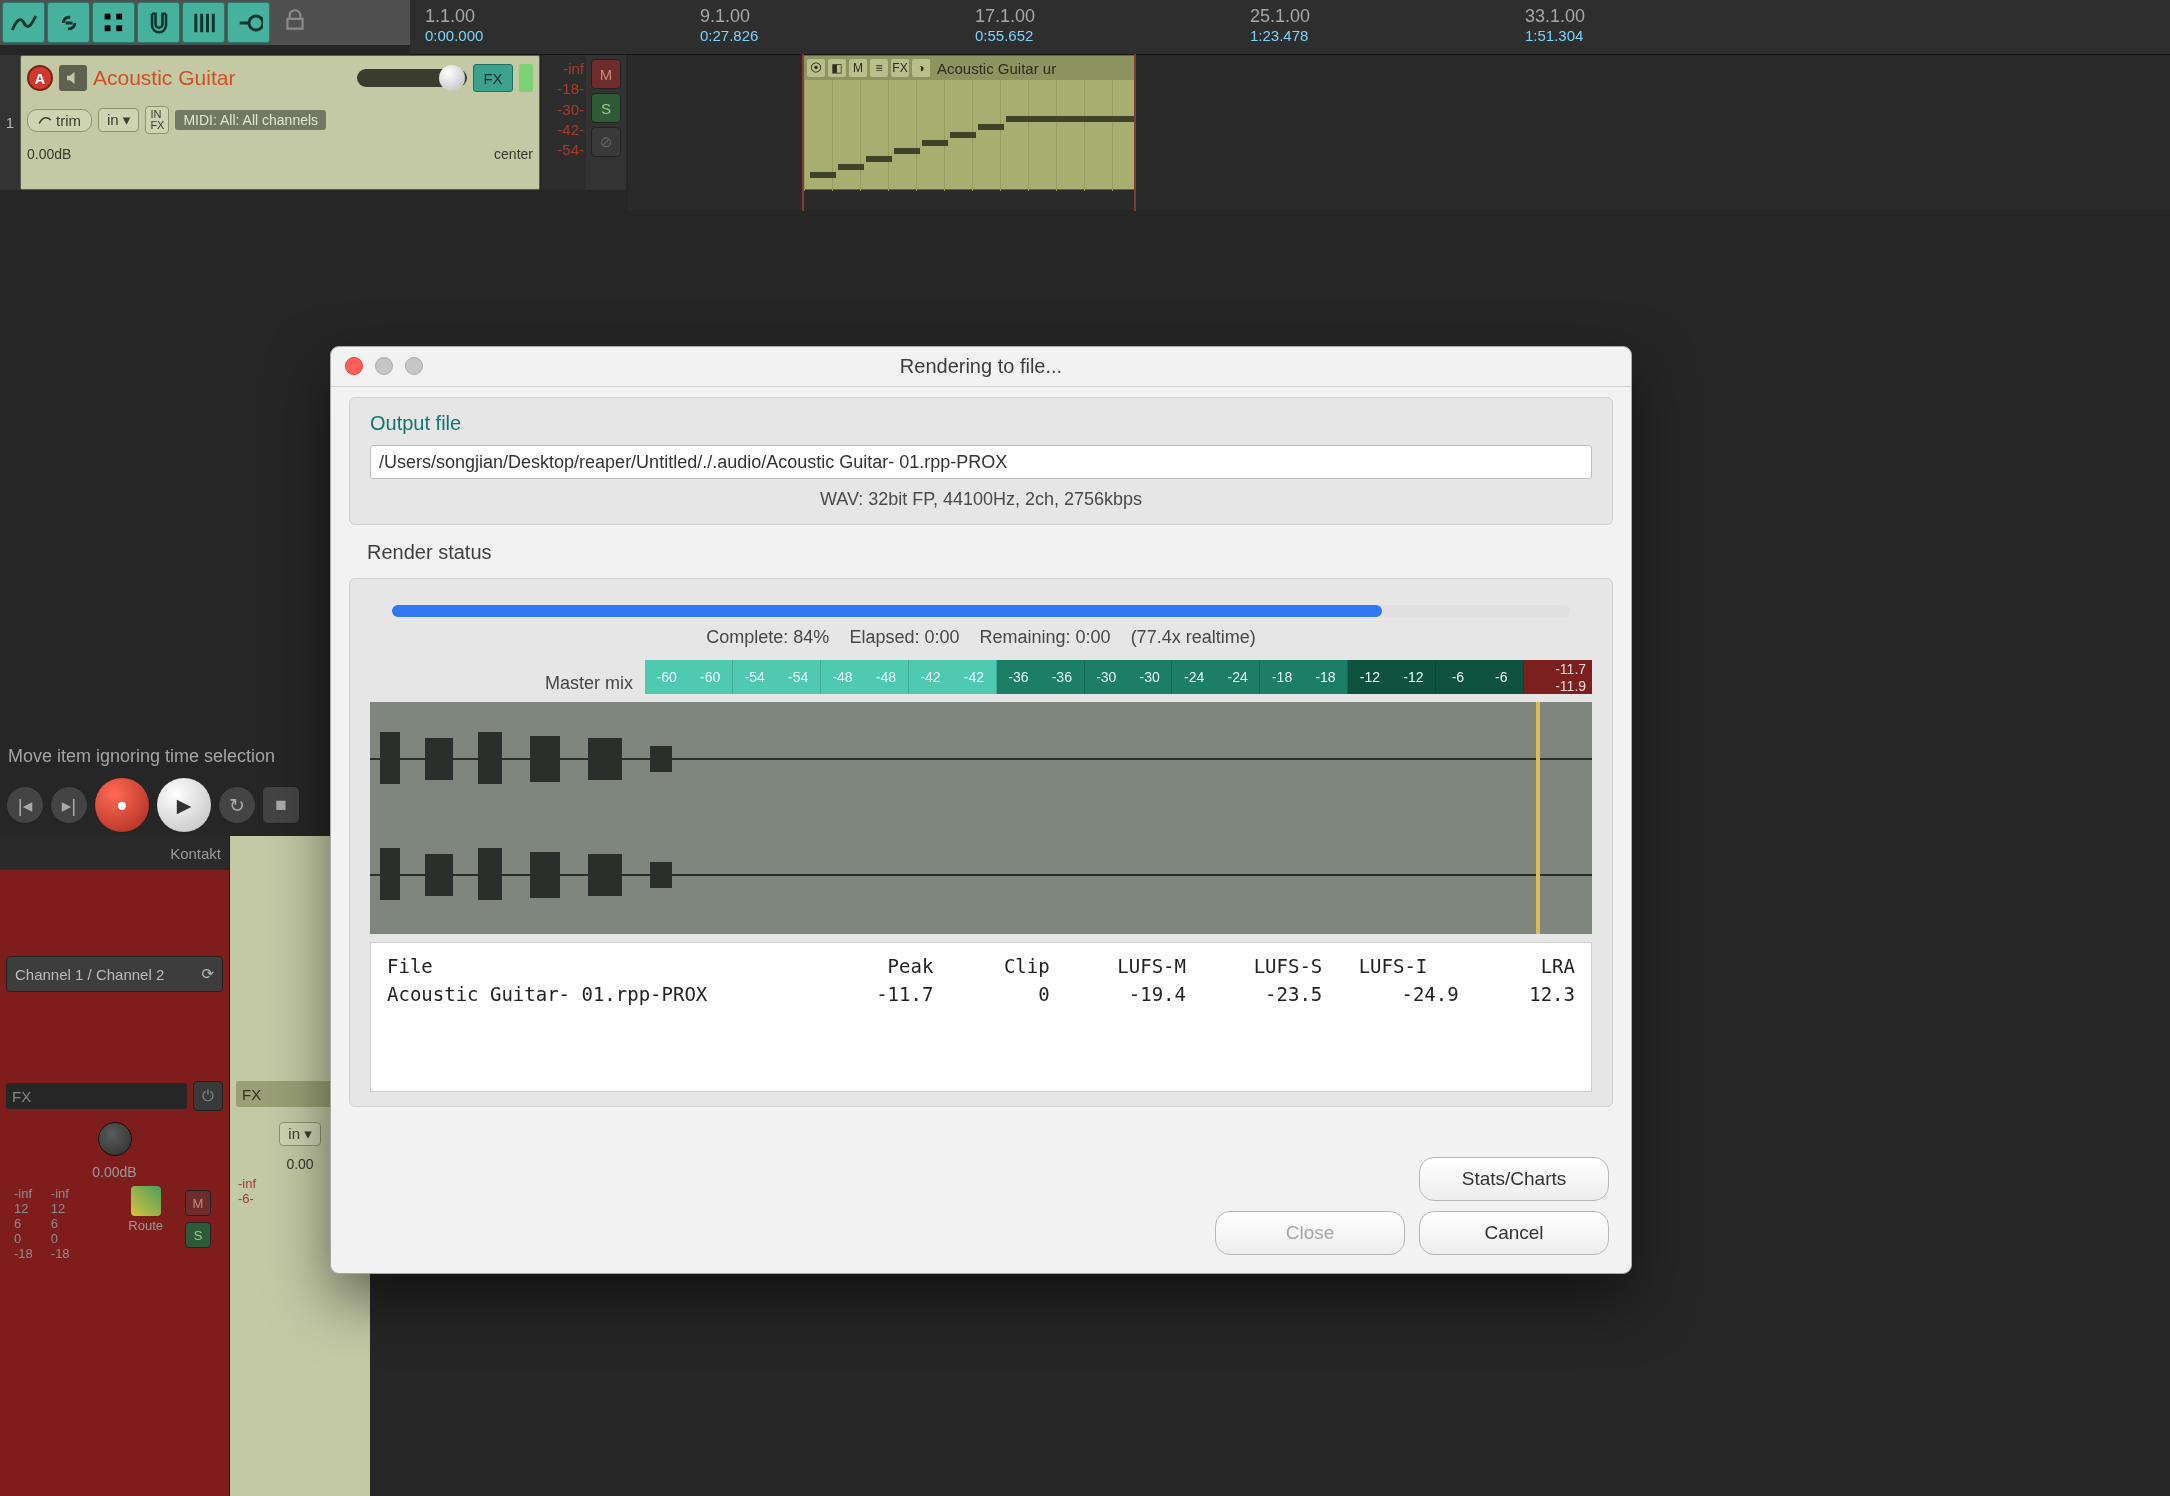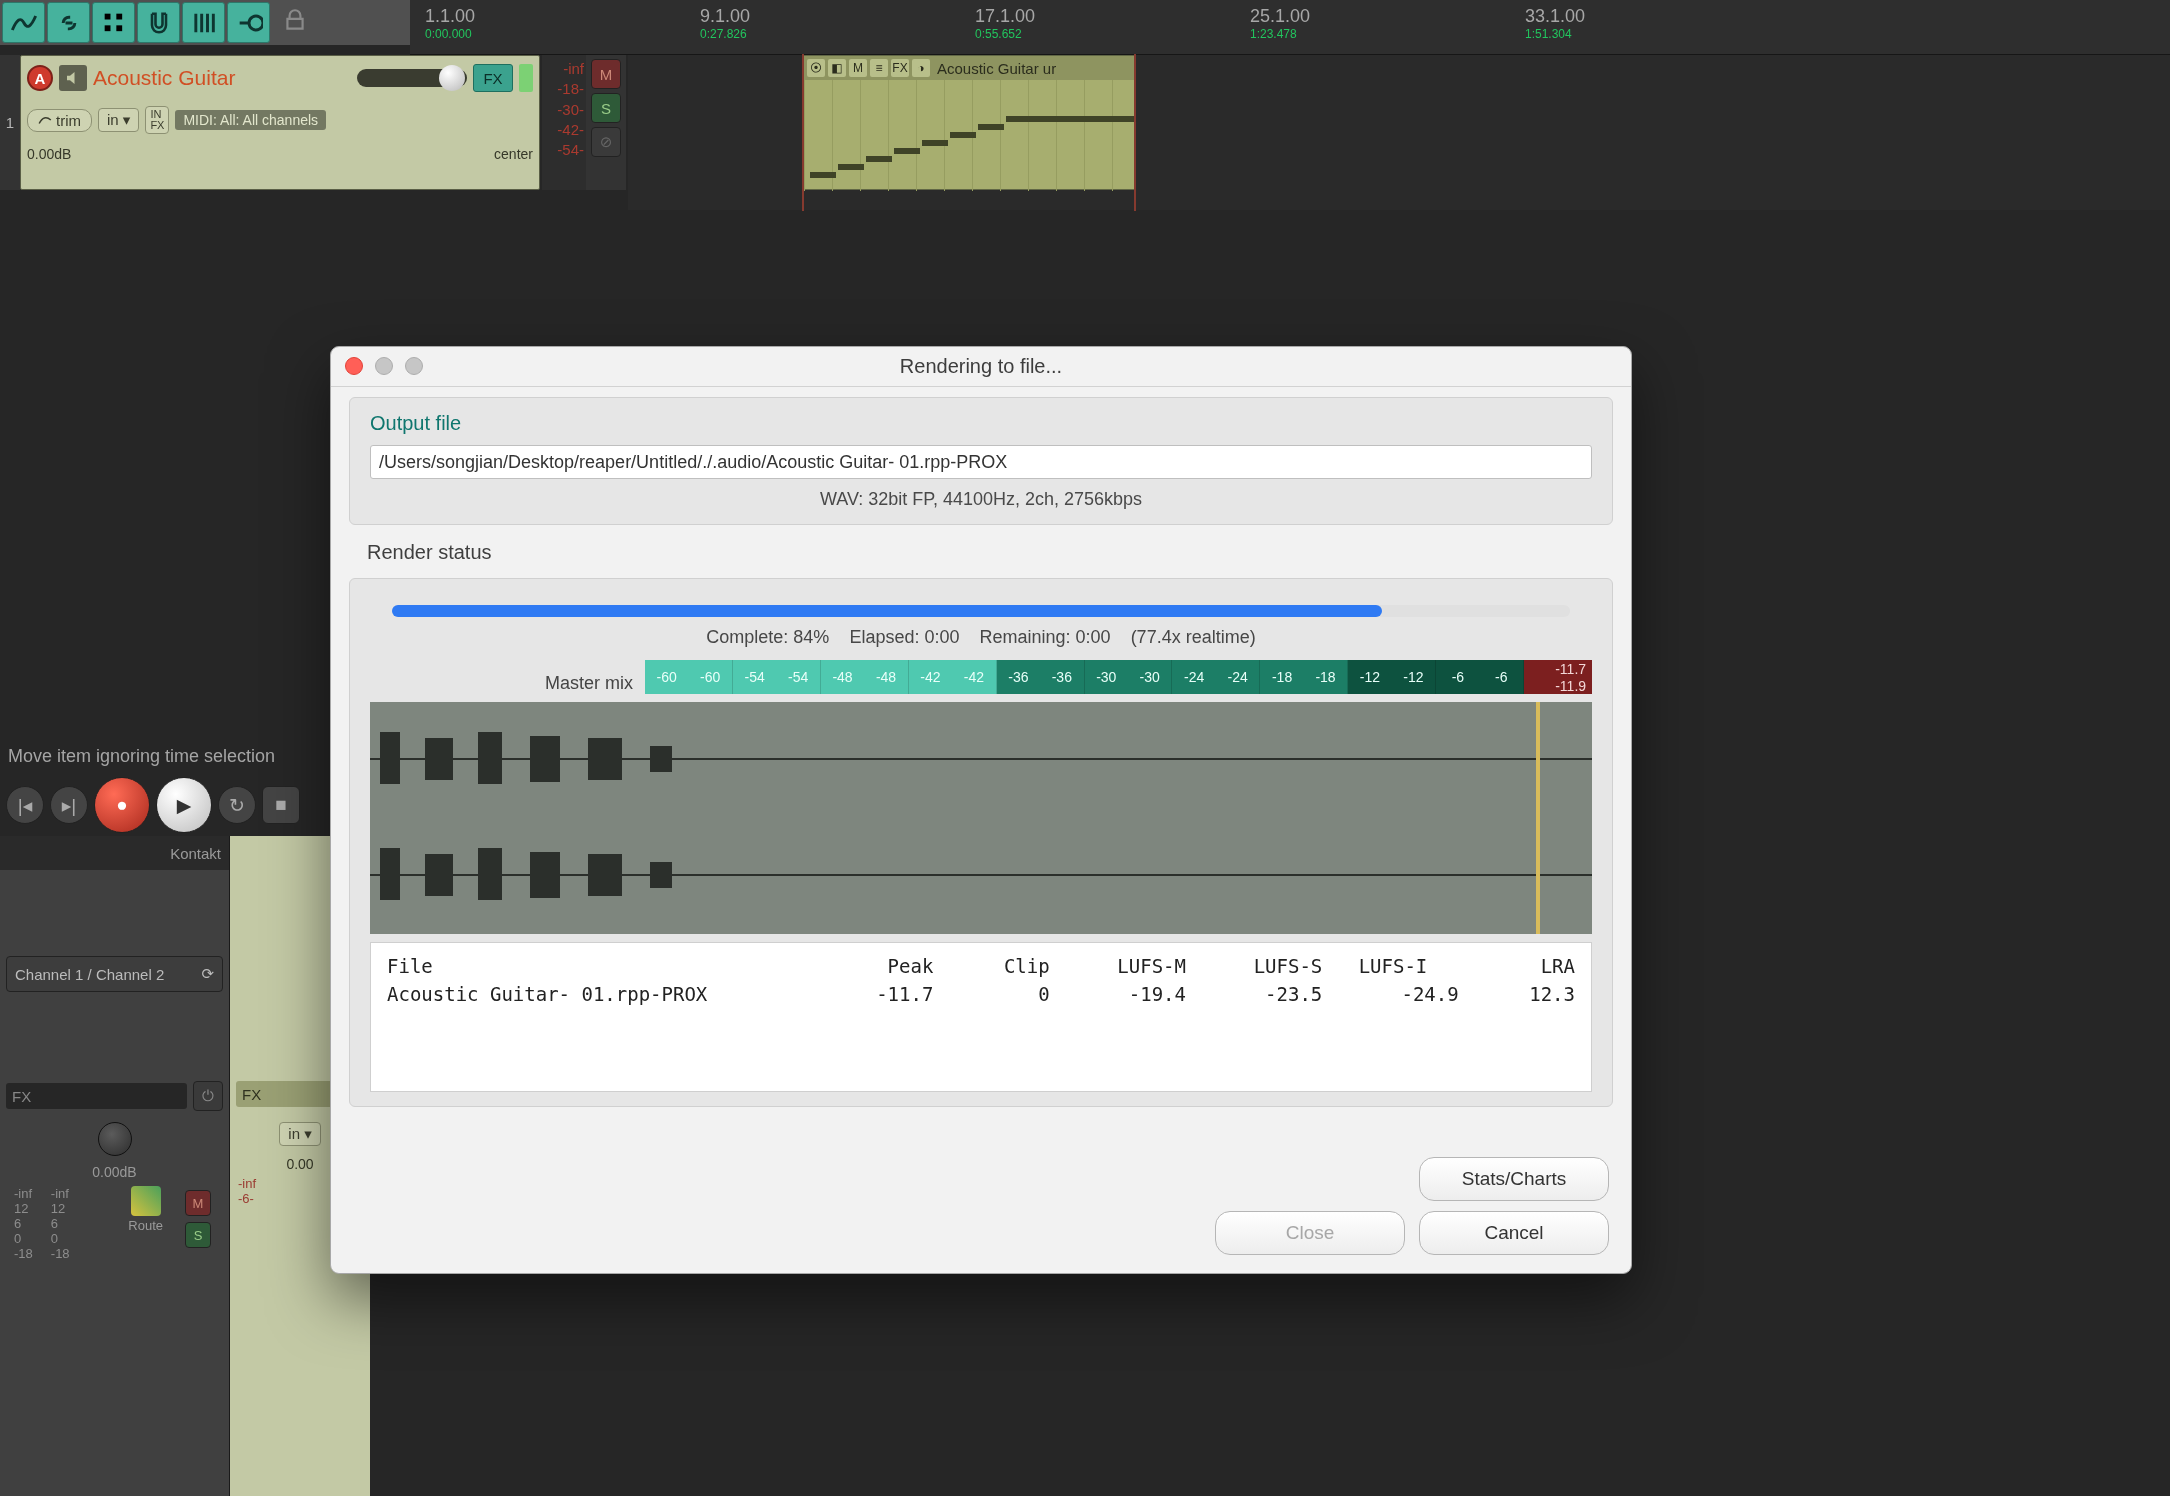--- a/index.html
+++ b/index.html
@@ -7,21 +7,21 @@
 
 
 .toolbar{position:absolute;top:0;left:0;height:45px;width:410px;background:#505050;display:flex;align-items:center;gap:2px;padding:2px}
 .tbtn{width:43px;height:41px;background:#46b29d;border:1px solid #2d7769;border-radius:3px;display:flex;align-items:center;justify-content:center;color:#0e3530}
 .tbtn svg{width:28px;height:28px}
 .lock{color:#848484;margin-left:10px}
 
 
 .ruler{position:absolute;top:0;left:410px;right:0;height:55px;background:#2e2e2e;border-bottom:1px solid #161616}
 .tick{position:absolute;top:6px;font-size:18px;color:#a7a7a7}
-.tick small{display:block;font-size:12px;color:#22c55e}
+.tick small{display:block;font-size:15px;color:#7dd3fc}
 
 
 .track{position:absolute;top:55px;left:20px;width:520px;height:135px;background:#c3c9a5;border:1px solid #5a5e46;border-radius:2px}
 .track-idx{position:absolute;top:55px;left:0;width:20px;height:135px;background:#333;display:flex;align-items:center;justify-content:center;color:#b5b5b5;font-size:15px}
 .track .row1{display:flex;align-items:center;height:44px;padding:4px 6px;gap:6px}
 .armbtn{width:26px;height:26px;border-radius:50%;background:#cf3a2d;border:2px solid #7d2119;color:#fff;font-size:15px;display:flex;align-items:center;justify-content:center;font-weight:bold}
 .spk{width:28px;height:26px;background:#5e614f;border-radius:3px;display:flex;align-items:center;justify-content:center;color:#c3c9a5}
 .tname{color:#d14f24;font-size:21px}
 .fader{margin-left:auto;width:110px;height:18px;background:#3a3c30;border-radius:9px;position:relative}
 .fader::after{content:"";position:absolute;right:2px;top:-4px;width:26px;height:26px;border-radius:50%;background:radial-gradient(circle at 35% 30%,#fff,#b8b8b8)}
@@ -53,21 +53,21 @@
 
 .statusbar{position:absolute;top:742px;left:0;width:350px;font-size:18px;color:#a5a5a5;padding:4px 8px}
 .transport{position:absolute;top:776px;left:0;width:350px;height:58px;display:flex;align-items:center;gap:6px;padding:0 6px}
 .tb{width:38px;height:38px;border-radius:50%;background:#444;border:1px solid #222;color:#aaa;display:flex;align-items:center;justify-content:center}
 .tb.rec{background:radial-gradient(circle at 35% 30%,#ff6b55,#a7281c);width:56px;height:56px;color:#fff}
 .tb.play{background:radial-gradient(circle at 35% 30%,#fff,#bdbdbd);width:56px;height:56px;color:#333}
 .tb.stop{border-radius:6px}
 
 
 .mixer{position:absolute;top:836px;left:0;width:370px;bottom:0;background:#2a2a2a;display:flex}
-.mstrip{width:230px;background:#404040;border-right:1px solid #1a1a1a;display:flex;flex-direction:column}
+.mstrip{width:230px;background:#7f1d1d;border-right:1px solid #1a1a1a;display:flex;flex-direction:column}
 .mstrip2{flex:1;background:#c3c9a5;display:flex;flex-direction:column}
 .striplabel{height:34px;background:#2a2a2a;color:#9a9a9a;font-size:15px;display:flex;align-items:center;justify-content:flex-end;padding:0 8px}
 .chlabel{height:36px;background:#3d3d3d;color:#bcbcbc;font-size:15px;display:flex;align-items:center;justify-content:space-between;padding:0 8px;border:1px solid #222;border-radius:4px;margin:6px}
 .fxrow{height:36px;display:flex;align-items:center;gap:6px;padding:0 6px}
 .fxslot{flex:1;height:26px;background:#262626;color:#878787;display:flex;align-items:center;padding:0 6px;font-size:15px;border-radius:3px}
 .pknob{width:34px;height:34px;border-radius:50%;background:radial-gradient(circle at 40% 35%,#5b5b5b,#2d2d2d);border:1px solid #111}
 .striplabel2{font-size:14px;color:#999;text-align:center}
 .ms-col{display:flex;flex-direction:column;gap:6px;padding:4px}
 .ms-col .msq{width:26px;height:26px;font-size:13px}
 

